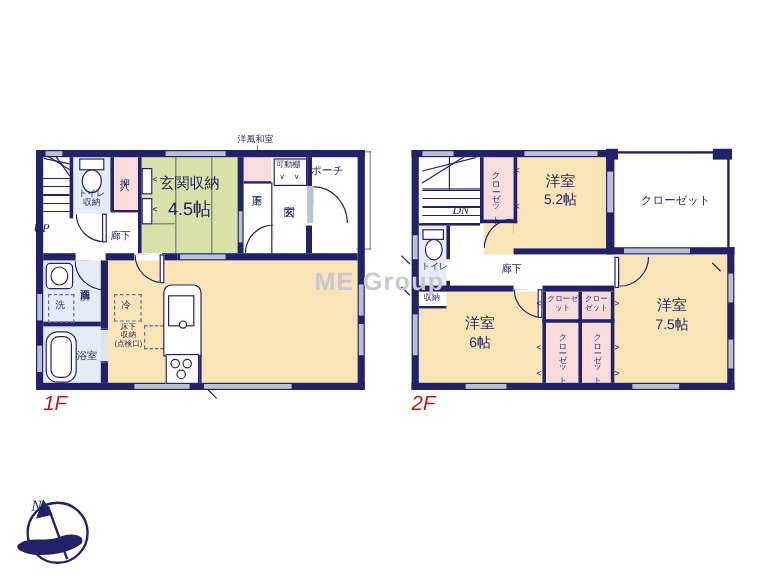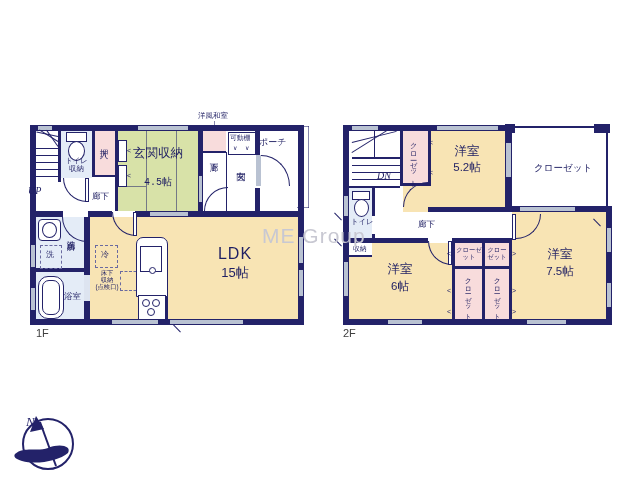--- a/index.html
+++ b/index.html
@@ -19,21 +19,21 @@
   .arcBL{border-left:1.4px solid #232269;border-bottom:1.4px solid #232269;border-bottom-left-radius:100% 100%;}
   .arcTR{border-top:1.4px solid #232269;border-right:1.4px solid #232269;border-top-right-radius:100% 100%;}
   .arcTL{border-top:1.4px solid #232269;border-left:1.4px solid #232269;border-top-left-radius:100% 100%;}
   .arcBR{border-bottom:1.4px solid #232269;border-right:1.4px solid #232269;border-bottom-right-radius:100% 100%;}
   .leaf{position:absolute;background:#fff;border:1px solid #232269;box-sizing:border-box;}
   .mark{position:absolute;font-size:7px;color:#232269;line-height:1;}
   .stairs{position:absolute;background:repeating-linear-gradient(to bottom,#232269 0,#232269 1px,transparent 1px,transparent 7px);}
   .fan{position:absolute;height:1px;background:#232269;}
   .tick{position:absolute;width:10px;height:1px;background:#232269;transform:rotate(45deg);}
   .wm{position:absolute;color:#c8c8d2;font-size:21px;letter-spacing:1px;}
-  .flabel{position:absolute;font-size:11px;color:#404040;}
+  .flabel{position:absolute;font-size:17px;color:#b91c1c;font-style:italic;}
   .updn{position:absolute;font-style:italic;font-family:"Liberation Serif","DejaVu Serif",serif;font-size:10px;color:#1f1f63;}
 </style>
 </head>
 <body>
 
 <div class="plan">
 
   <div class="room" style="left:61px;top:131px;width:31px;height:47px;background:#e4ecf7;"></div>
   <div class="room" style="left:95px;top:131px;width:20px;height:46px;background:#f8dcdc;"></div>
   <div class="room" style="left:118px;top:131px;width:80px;height:80px;background:#d8e2a8;"></div>
@@ -102,21 +102,21 @@
   <div class="lbl ctr" style="left:61px;top:157px;width:31px;font-size:7.4px;">
     <span>トイレ</span><br>
     <span>収納</span>
   </div>
   <div class="arc arcBL" style="left:63px;top:178px;width:24px;height:24px;"></div>
   <div class="leaf" style="left:85px;top:178px;width:4px;height:24px;"></div>
 
   <div class="lbl v" style="left:99px;top:142px;font-size:8.5px;">押入</div>
   <div class="lbl ctr" style="left:118px;top:146px;width:80px;">
     <div style="font-size:12.5px;">玄関収納</div>
-    <div style="font-size:10px;margin-top:17px;font-family:Liberation Mono, monospace;">4.5帖</div>
+    <div style="font-size:15px;margin-top:7px;">4.5帖</div>
   </div>
   <div class="lbl" style="left:198px;top:112px;font-size:7.5px;">洋風和室</div>
   <div class="hair" style="left:214px;top:121px;width:1px;height:10px;"></div>
   <div class="lbl v" style="left:209px;top:156px;font-size:8.5px;">廊下</div>
   <div class="fix" style="left:228px;top:132px;width:26px;height:21px;"></div>
   <div class="lbl" style="left:230px;top:134px;font-size:6.8px;">可動棚</div>
   <div class="mark" style="left:233px;top:145px;font-size:6px;">∨</div>
   <div class="mark" style="left:245px;top:145px;font-size:6px;">∨</div>
   <div class="lbl v" style="left:236px;top:164px;font-size:9px;">玄関</div>
   <div class="win" style="left:256px;top:155px;width:5px;height:31px;"></div>
@@ -132,24 +132,20 @@
   <div class="fix" style="left:42px;top:222px;width:13px;height:14px;border-radius:50%;"></div>
   <div class="dotted" style="left:40px;top:245px;width:20px;height:22px;"></div>
   <div class="lbl" style="left:46px;top:251px;font-size:8px;">洗</div>
   <div class="lbl v" style="left:66px;top:234px;font-size:8.5px;">洗面所</div>
   <div class="arc arcBL" style="left:62px;top:217px;width:25px;height:25px;"></div>
 
   <div class="fix" style="left:38px;top:276px;width:24px;height:41px;border-radius:10px;border-width:1.4px;"></div>
   <div class="fix" style="left:42px;top:280px;width:16px;height:33px;border-radius:7px;border-width:1px;"></div>
   <div class="lbl" style="left:64px;top:292px;font-size:8.5px;">浴室</div>
 
-  <div class="lbl ctr" style="left:195px;top:245px;width:80px;">
-    <div style="font-size:16px;letter-spacing:1px;">LDK</div>
-    <div style="font-size:13px;margin-top:3px;">15帖</div>
-  </div>
   <div class="dotted" style="left:95px;top:245px;width:21px;height:21px;"></div>
   <div class="lbl" style="left:101px;top:251px;font-size:8px;">冷</div>
   <div class="lbl ctr" style="left:92px;top:269px;width:30px;font-size:6.3px;">
     <span>床下</span><br>
     <span>収納</span><br>
     <span>(点検口)</span>
   </div>
   <div class="dotted" style="left:120px;top:271px;width:19px;height:18px;"></div>
 
   <div class="fix" style="left:136px;top:237px;width:30px;height:58px;border-radius:7px 7px 0 0;"></div>
@@ -263,21 +259,21 @@
   <div class="mark" style="left:512px;top:287px;">&gt;</div>
   <div class="mark" style="left:512px;top:308px;">&gt;</div>
 
   <div class="flabel" style="left:343px;top:327px;">2F</div>
 
   <div class="tick" style="left:333px;top:216px;"></div>
   <div class="tick" style="left:333px;top:242px;"></div>
   <div class="tick" style="left:592px;top:222px;"></div>
   <div class="tick" style="left:172px;top:328px;"></div>
 
-  <div class="wm" style="left:262px;top:224px;">ME Group</div>
+  <div class="wm" style="left:262px;top:224px;font-weight:bold;">ME Group</div>
 
   <svg width="74" height="70" viewBox="0 0 74 70" style="position:absolute;left:12px;top:406px;">
     <circle cx="36" cy="38" r="25" fill="none" stroke="#232269" stroke-width="2"></circle>
     <line x1="44" y1="60" x2="28" y2="16" stroke="#232269" stroke-width="2"></line>
     <polygon points="24,10 18,26 32,23" fill="#232269"></polygon>
     <text x="14" y="20" font-size="13" font-style="italic" fill="#232269" font-family="Liberation Serif, DejaVu Serif, serif">N</text>
     <path d="M3,48 C12,40 26,46 36,42 C48,37 60,40 56,47 C47,55 24,59 10,55 C4,53 1,51 3,48 Z" fill="#232269"></path>
   </svg>
 
 </div>

